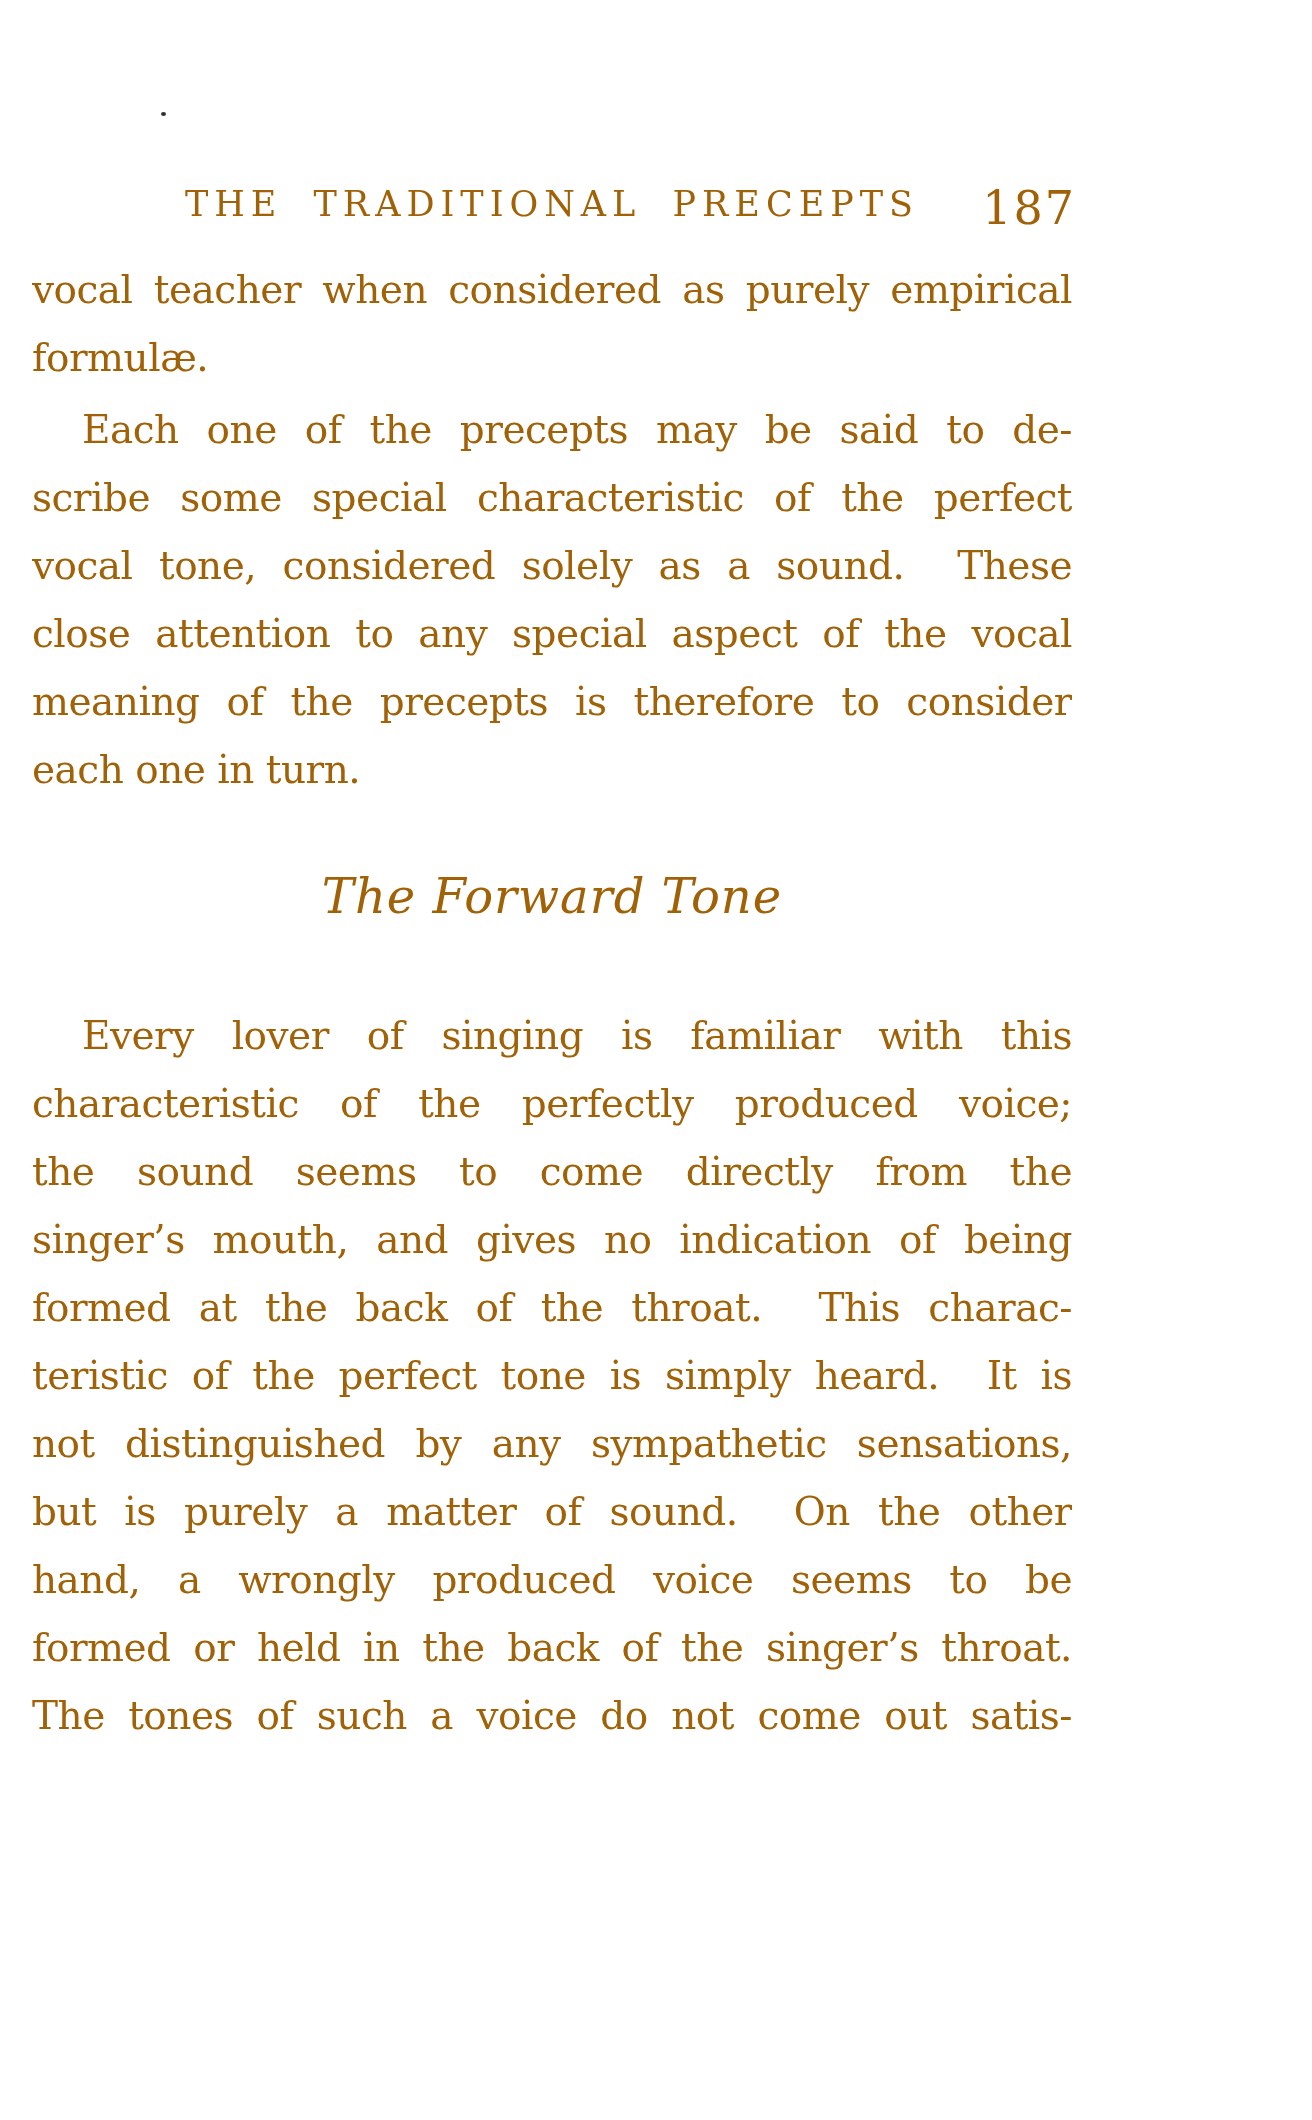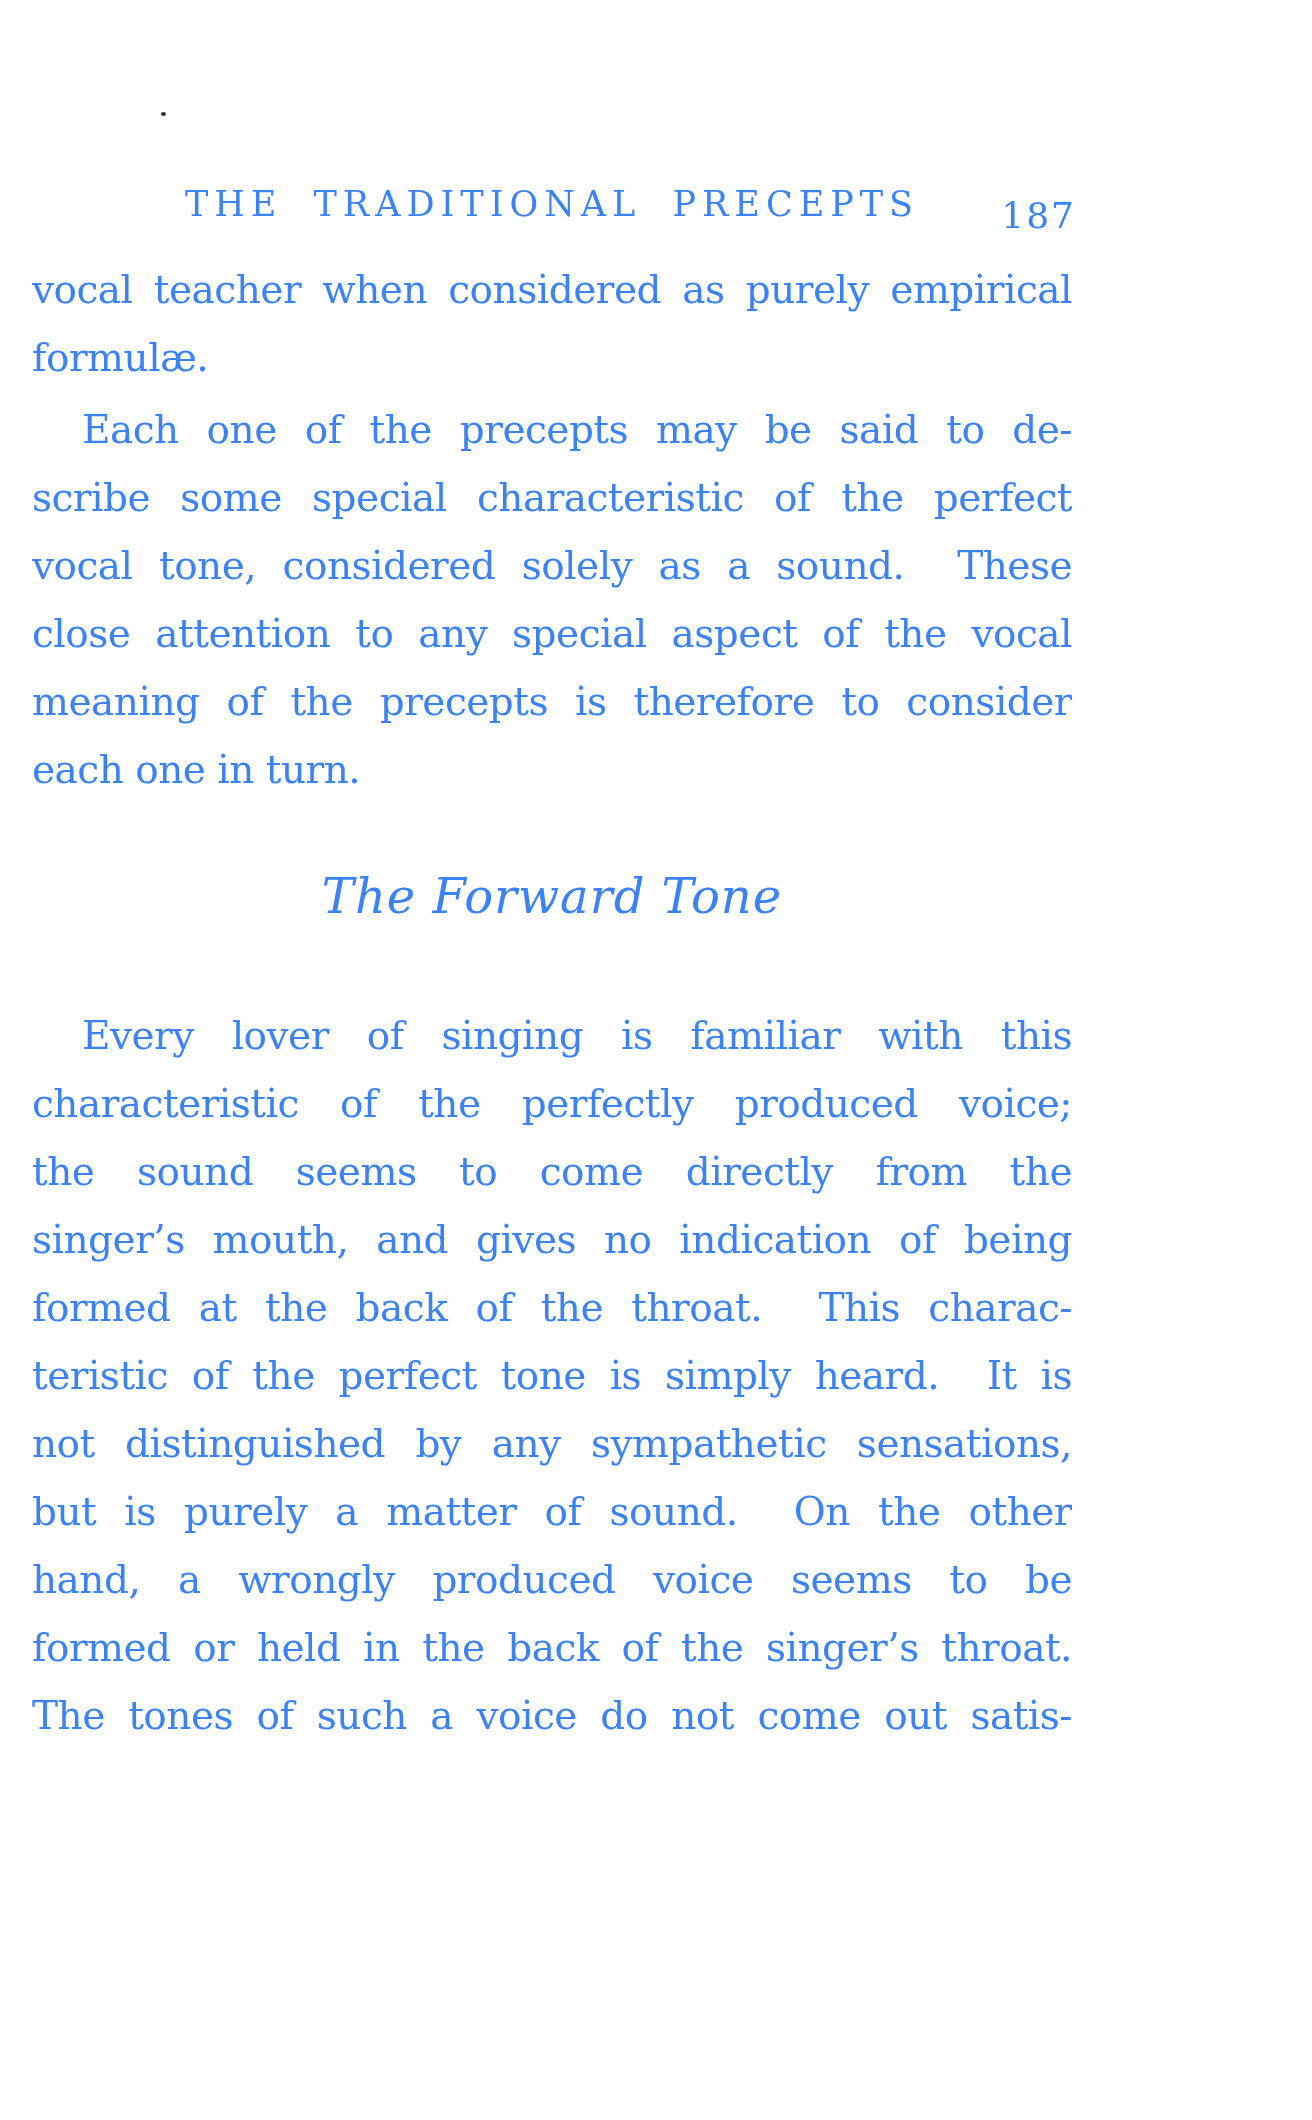--- a/index.html
+++ b/index.html
@@ -1,38 +1,38 @@
 <!DOCTYPE html>
 <html><head>
 <meta charset="utf-8">
 <style>
   html,body{margin:0;padding:0;background:#e8e8e8;}
   .page{
     position:relative;
     width:1312px;height:2120px;
     background:#ffffff;
-    color:#3b82f6;
+    color:#a16207;
     font-family:"DejaVu Serif","Liberation Serif",serif;
     box-sizing:border-box;
     padding:182px 0 0 28px;
     overflow:hidden;
   }
   .column{width:1048px;}
   .running-head{
     position:relative;
     height:44px;line-height:44px;
     text-align:center;
     font-size:35px;
     letter-spacing:6px;
     word-spacing:14px;
     white-space:nowrap;
   }
   .folio{
-    position:absolute;right:0;top:12px;
-    font-size:36px;
+    position:absolute;right:0;top:4px;
+    font-size:46px;
     letter-spacing:2px;word-spacing:normal;
   }
   .body-text{margin-top:30px;font-size:39px;letter-spacing:-0.5px;}
   .line{
     height:68px;line-height:68px;
     overflow:hidden;
     text-align:justify;
     text-align-last:justify;
   }
   .line.endline{text-align-last:left;}

